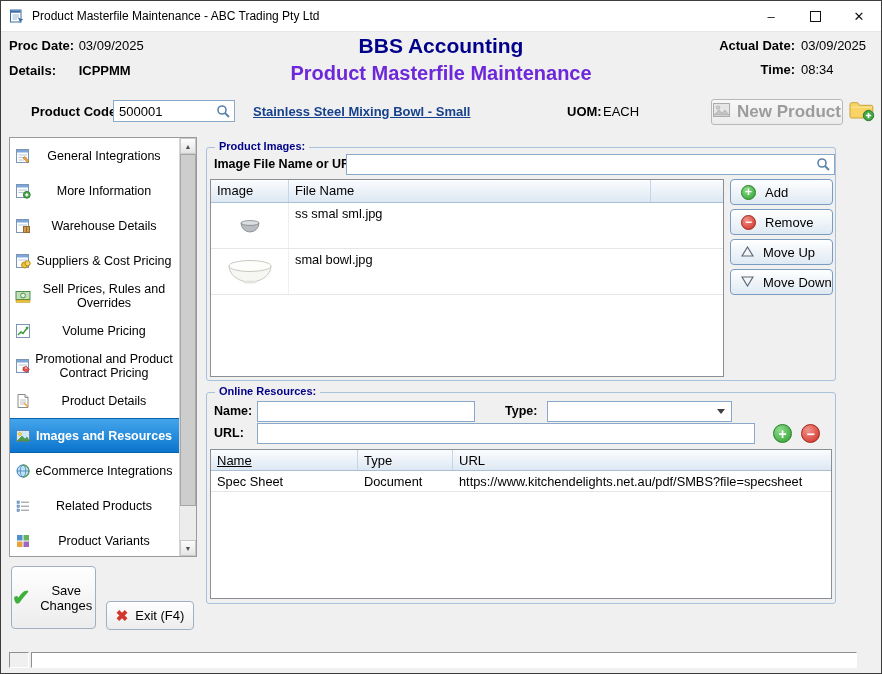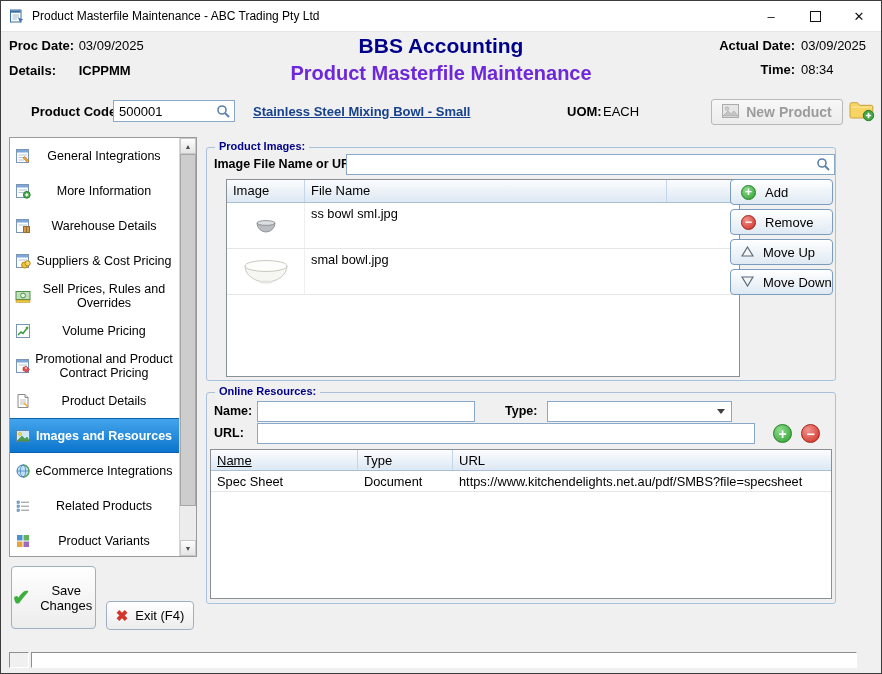--- a/index.html
+++ b/index.html
@@ -22,21 +22,21 @@
   .right-block{position:absolute;right:8px;top:37px;}
   .right-row{display:flex;justify-content:flex-end;gap:6px;font-size:13px;margin-bottom:9px;}
   .right-row .val{width:72px;}
   
   .tb{position:absolute;background:#fff;border:1px solid #8aa8c8;box-sizing:border-box;display:flex;align-items:center;padding:0 3px;}
   .tb input{border:none;outline:none;flex:1;font:13px "Liberation Sans",sans-serif;background:transparent;padding:0 2px;min-width:0;color:#000;}
   .sicon{display:flex;flex:0 0 auto;}
   .link{color:#16418c;font-weight:bold;text-decoration:underline;font-size:13px;cursor:pointer;}
   .btn-dis{position:absolute;display:flex;align-items:center;justify-content:center;gap:7px;
            background:linear-gradient(#f8f8f8,#ececec);border:1px solid #b8b8b8;border-radius:3px;
-           color:#9c9c9c;font-size:14px;font-weight:bold;box-sizing:border-box;}
+           color:#9c9c9c;font-size:17px;font-weight:bold;box-sizing:border-box;}
   
   .sidebar{position:absolute;left:8px;top:136px;width:188px;height:420px;background:#fff;border:1px solid #9a9a9a;box-sizing:border-box;}
   .nav-list{position:absolute;left:0;top:0;bottom:0;right:17px;overflow:hidden;}
   .nav-item{height:35px;display:flex;align-items:center;font-size:12.5px;line-height:14px;color:#000;cursor:default;}
   .nav-item .nico{width:16px;height:16px;margin-left:5px;flex:0 0 16px;display:flex;}
   .nav-item .nlabel{flex:1;text-align:center;padding:0 4px 0 2px;}
   .nav-item.sel{background:linear-gradient(#44a5ec,#0b74cc);color:#fff;font-weight:bold;border-top:1px solid #0a62ad;border-bottom:1px solid #0a62ad;box-sizing:border-box;}
   .vscroll{position:absolute;right:0;top:0;width:17px;height:100%;background:#ececec;border-left:1px solid #d6d6d6;box-sizing:border-box;}
   .varrow{position:absolute;left:0;right:0;height:16px;display:flex;align-items:center;justify-content:center;
           font-size:7px;color:#505050;background:linear-gradient(#fdfdfd,#e4e4e4);border:1px solid #c8c8c8;box-sizing:border-box;}
@@ -333,34 +333,34 @@
     <div class="tb" style="left:139px;top:6px;width:489px;height:21px;">
       <input value="" style="">
       <span class="sicon">
         <svg width="15" height="15" viewBox="0 0 15 15">
           <circle cx="6" cy="6" r="4" fill="none" stroke="#5b83ab" stroke-width="1.6"></circle>
           <line x1="9" y1="9" x2="13" y2="13" stroke="#5b83ab" stroke-width="2"></line>
         </svg>
       </span>
     </div>
 
-    <div class="tblwrap" style="left:19px;top:31px;width:514px;height:198px;">
+    <div class="tblwrap" style="left:3px;top:31px;width:514px;height:198px;">
       <div class="thead" style="height:22px;">
         <div class="th" style="width:78px;">Image</div>
         <div class="th" style="width:362px;">File Name</div>
         <div class="th" style="flex:1;border-right:none;"></div>
       </div>
       <div class="trow" style="height:46px;">
         <div class="td td-img" style="width:78px;">
           <svg width="22" height="16" viewBox="0 0 22 16">
             <path d="M2 5 a9 9 0 0 0 18 0 z" fill="#b9bcc0" stroke="#7e8288" stroke-width="0.8"></path>
             <ellipse cx="11" cy="5" rx="9" ry="2.4" fill="#dcdfe2" stroke="#7e8288" stroke-width="0.8"></ellipse>
           </svg>
         </div>
-        <div class="td" style="flex:1;">ss bowl sml.jpg</div>
+        <div class="td" style="flex:1;">ss smal sml.jpg</div>
       </div>
       <div class="trow" style="height:46px;">
         <div class="td td-img" style="width:78px;">
           <svg width="46" height="26" viewBox="0 0 46 26">
             <path d="M2 7 a21 16 0 0 0 42 0 z" fill="#f6f6f3" stroke="#c9c9c2" stroke-width="1"></path>
             <ellipse cx="23" cy="7" rx="21" ry="5.5" fill="#fdfdfb" stroke="#c9c9c2" stroke-width="1"></ellipse>
             <ellipse cx="23" cy="23" rx="7" ry="1.6" fill="#e4e4de"></ellipse>
           </svg>
         </div>
         <div class="td" style="flex:1;">smal bowl.jpg</div>

